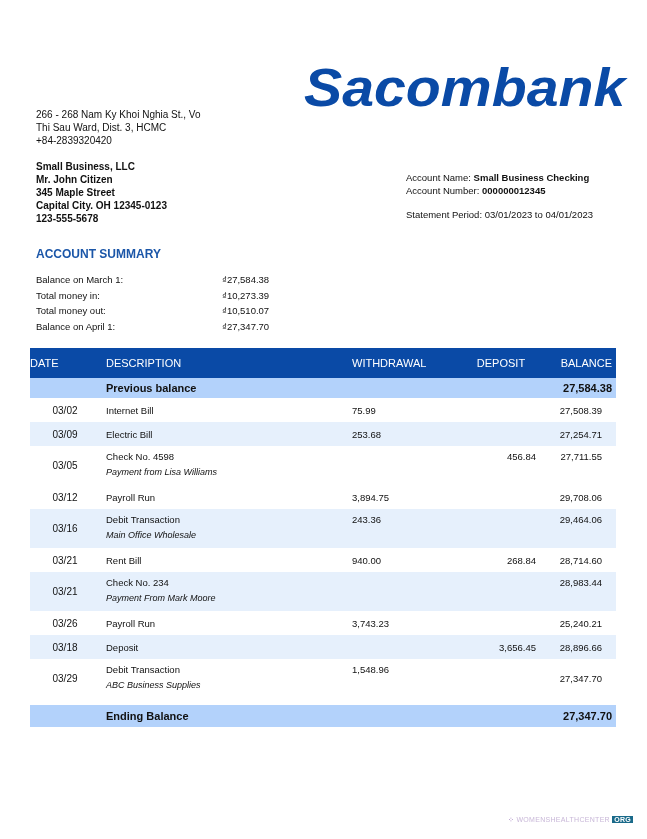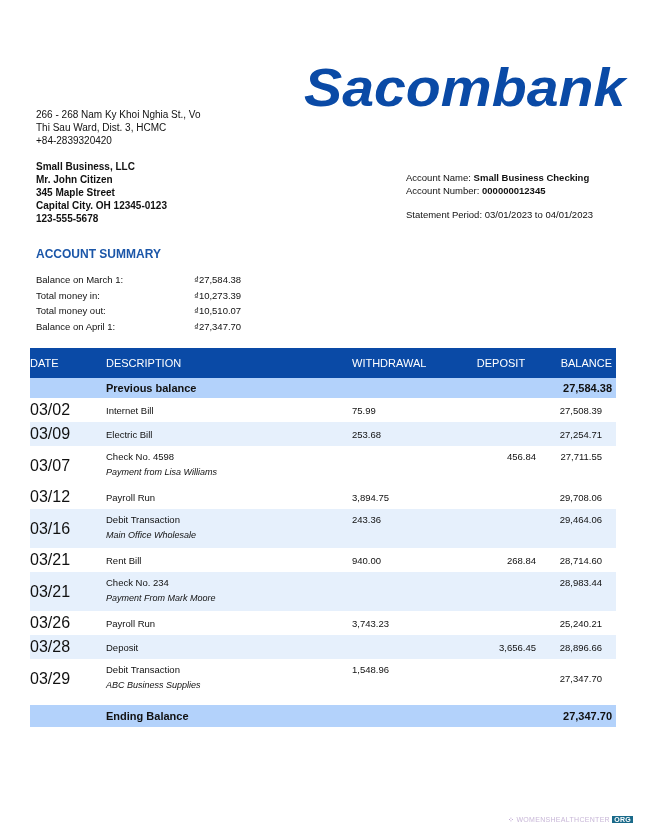--- a/index.html
+++ b/index.html
@@ -8,33 +8,33 @@
   .logo { position:absolute; left:304px; top:58px; font-family:"Liberation Sans", sans-serif;
           font-weight:bold; font-style:italic; font-size:53px; letter-spacing:0px;
           color:#0a4aa6; line-height:60px; transform:scaleX(1.08); transform-origin:left top; }
   .bank-addr { position:absolute; left:36px; top:108px; font-size:10px; line-height:13px; }
   .cust { position:absolute; left:36px; top:160px; font-size:10px; line-height:13px; font-weight:bold; }
   .acct { position:absolute; left:406px; top:171px; font-size:9.5px; line-height:13px; }
   .acct b { font-weight:bold; }
   .period { position:absolute; left:406px; top:209px; font-size:9.5px; }
   .sum-title { position:absolute; left:36px; top:247px; font-size:12px; font-weight:bold; color:#1b56a8; }
   .sum { position:absolute; left:36px; top:272px; font-size:9.5px; line-height:15.5px; }
-  .sum .row { display:flex; }
+  .sum .row { display:flex;gap:28px; }
   .sum .lbl { width:158px; }
   .sum .val { width:80px; }
   table { position:absolute; left:30px; top:348px; width:586px; border-collapse:collapse; font-size:9.5px; }
   thead tr { background:#0a4aa6; color:#fff; height:30px; }
   th { font-weight:normal; font-size:11px; text-align:left; padding:0; }
   th.c-date { text-align:left; width:70px; }
   th.c-desc { width:246px; padding-left:6px; }
   th.c-wd { width:110px; }
   th.c-dep { width:78px; text-align:center; }
   th.c-bal { text-align:right; padding-right:4px; }
   td { padding:0; vertical-align:middle; }
-  td.c-date { font-size:16px; }
+  td.c-date { text-align:center; font-size:10px; }
   td.c-desc { padding-left:6px; }
   td.c-dep { text-align:right; padding-right:4px; }
   td.c-bal { text-align:right; padding-right:14px; }
   tr.sumrow { background:#b3d2fb; height:20px; font-weight:bold; font-size:11px; }
   tr.sumrow td { font-size:11px; }
   tr.sumrow td.c-bal { padding-right:4px; }
   tr.r1 { height:24px; }
   tr.r2 { height:39px; }
   tr.alt { background:#e6f0fc; }
   .sub { font-style:italic; font-size:9px; display:block; margin-top:5px; }
@@ -117,21 +117,21 @@
       <td class="c-bal">27,508.39</td>
     </tr>
     <tr class="r1 alt">
       <td class="c-date">03/09</td>
       <td class="c-desc">Electric Bill</td>
       <td>253.68</td>
       <td class="c-dep"></td>
       <td class="c-bal">27,254.71</td>
     </tr>
     <tr class="r2">
-      <td class="c-date">03/07</td>
+      <td class="c-date">03/05</td>
       <td class="c-desc top"><span>Check No. 4598</span><span class="sub">Payment from Lisa Williams</span></td>
       <td class="top"></td>
       <td class="c-dep top">456.84</td>
       <td class="c-bal top">27,711.55</td>
     </tr>
     <tr class="r1">
       <td class="c-date">03/12</td>
       <td class="c-desc">Payroll Run</td>
       <td>3,894.75</td>
       <td class="c-dep"></td>
@@ -159,21 +159,21 @@
       <td class="c-bal top">28,983.44</td>
     </tr>
     <tr class="r1">
       <td class="c-date">03/26</td>
       <td class="c-desc">Payroll Run</td>
       <td>3,743.23</td>
       <td class="c-dep"></td>
       <td class="c-bal">25,240.21</td>
     </tr>
     <tr class="r1 alt">
-      <td class="c-date">03/28</td>
+      <td class="c-date">03/18</td>
       <td class="c-desc">Deposit</td>
       <td></td>
       <td class="c-dep">3,656.45</td>
       <td class="c-bal">28,896.66</td>
     </tr>
     <tr class="r2">
       <td class="c-date">03/29</td>
       <td class="c-desc top"><span>Debit Transaction</span><span class="sub">ABC Business Supplies</span></td>
       <td class="top">1,548.96</td>
       <td class="c-dep top"></td>

